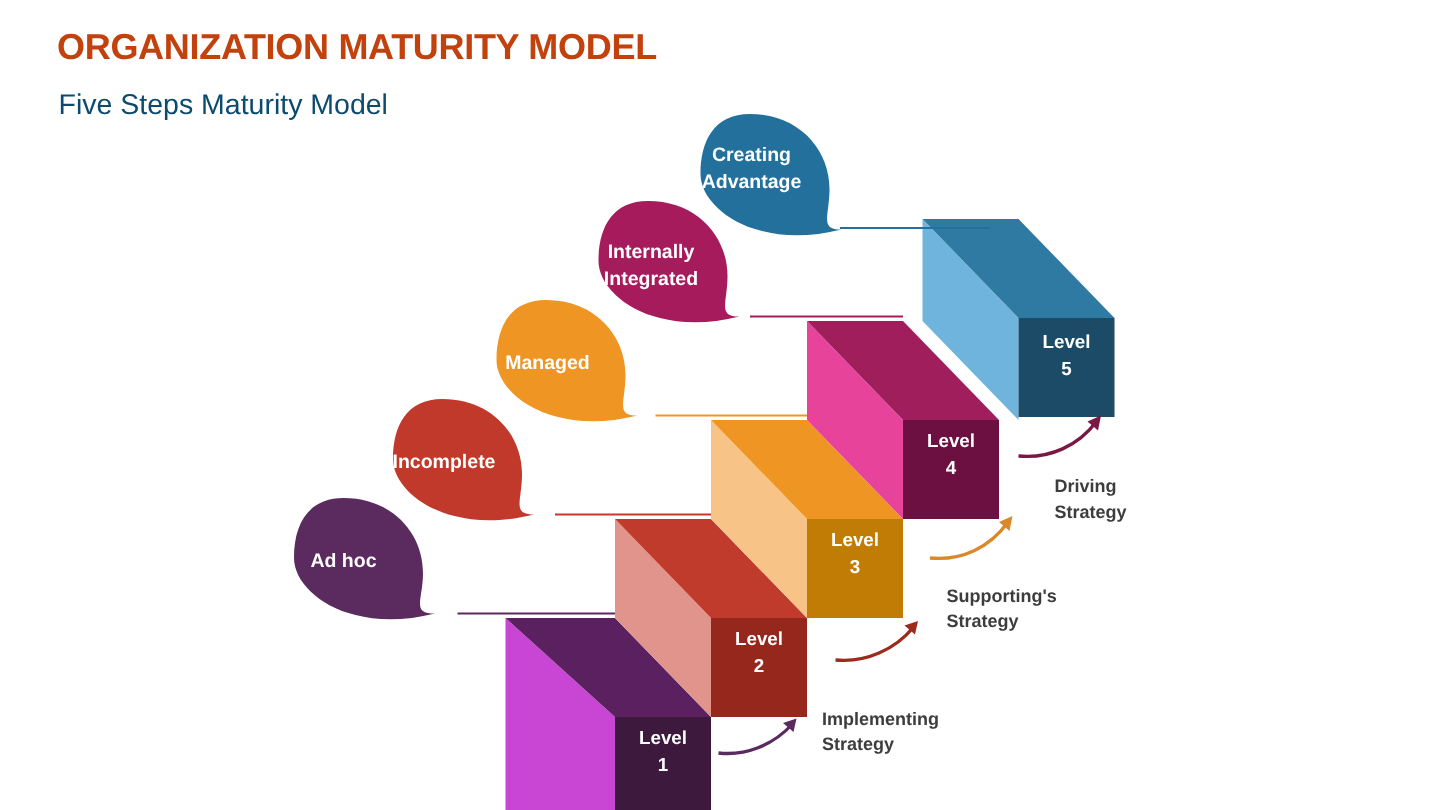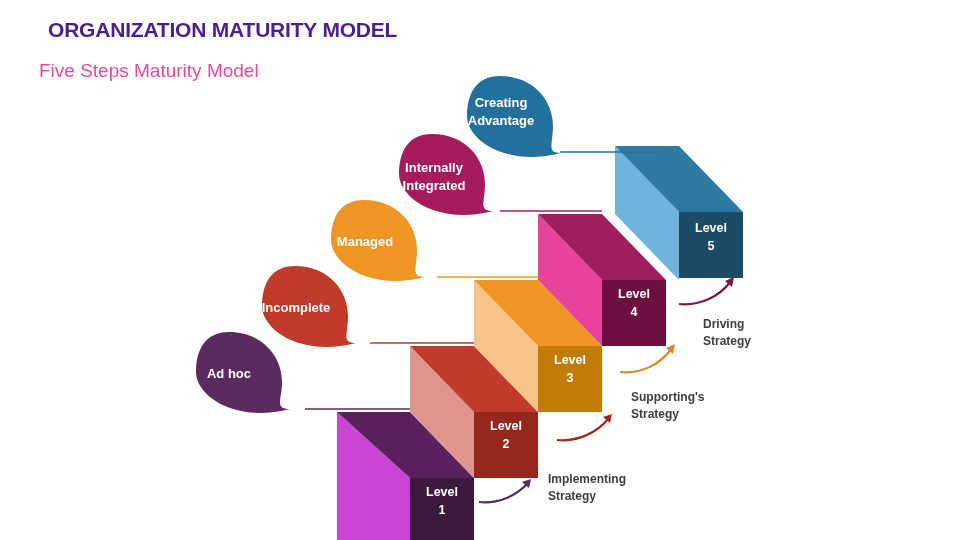--- a/index.html
+++ b/index.html
@@ -15,35 +15,35 @@
     font-family: "Liberation Sans", sans-serif;
   }
   #stage {
     position: absolute;
     left: 0; top: 0;
     width: 960px;
     height: 540px;
   }
   .title {
     position: absolute;
-    left: 48px;
+    left: 38px;
     top: 18px;
-    font-size: 21px;
+    font-size: 24px;
     font-weight: bold;
-    color: #4c1d95;
+    color: #c2410c;
     letter-spacing: -0.2px;
     white-space: nowrap;
   }
   .subtitle {
     position: absolute;
     left: 39px;
     top: 60px;
     font-size: 19px;
     font-weight: normal;
-    color: #ec4899;
+    color: #0c4a6e;
     white-space: nowrap;
     text-align: center;
   }
   svg { display: block; }
   .blk-label {
     font-family: "Liberation Sans", sans-serif;
     font-size: 12.5px;
     font-weight: bold;
     fill: #ffffff;
     text-anchor: middle;

